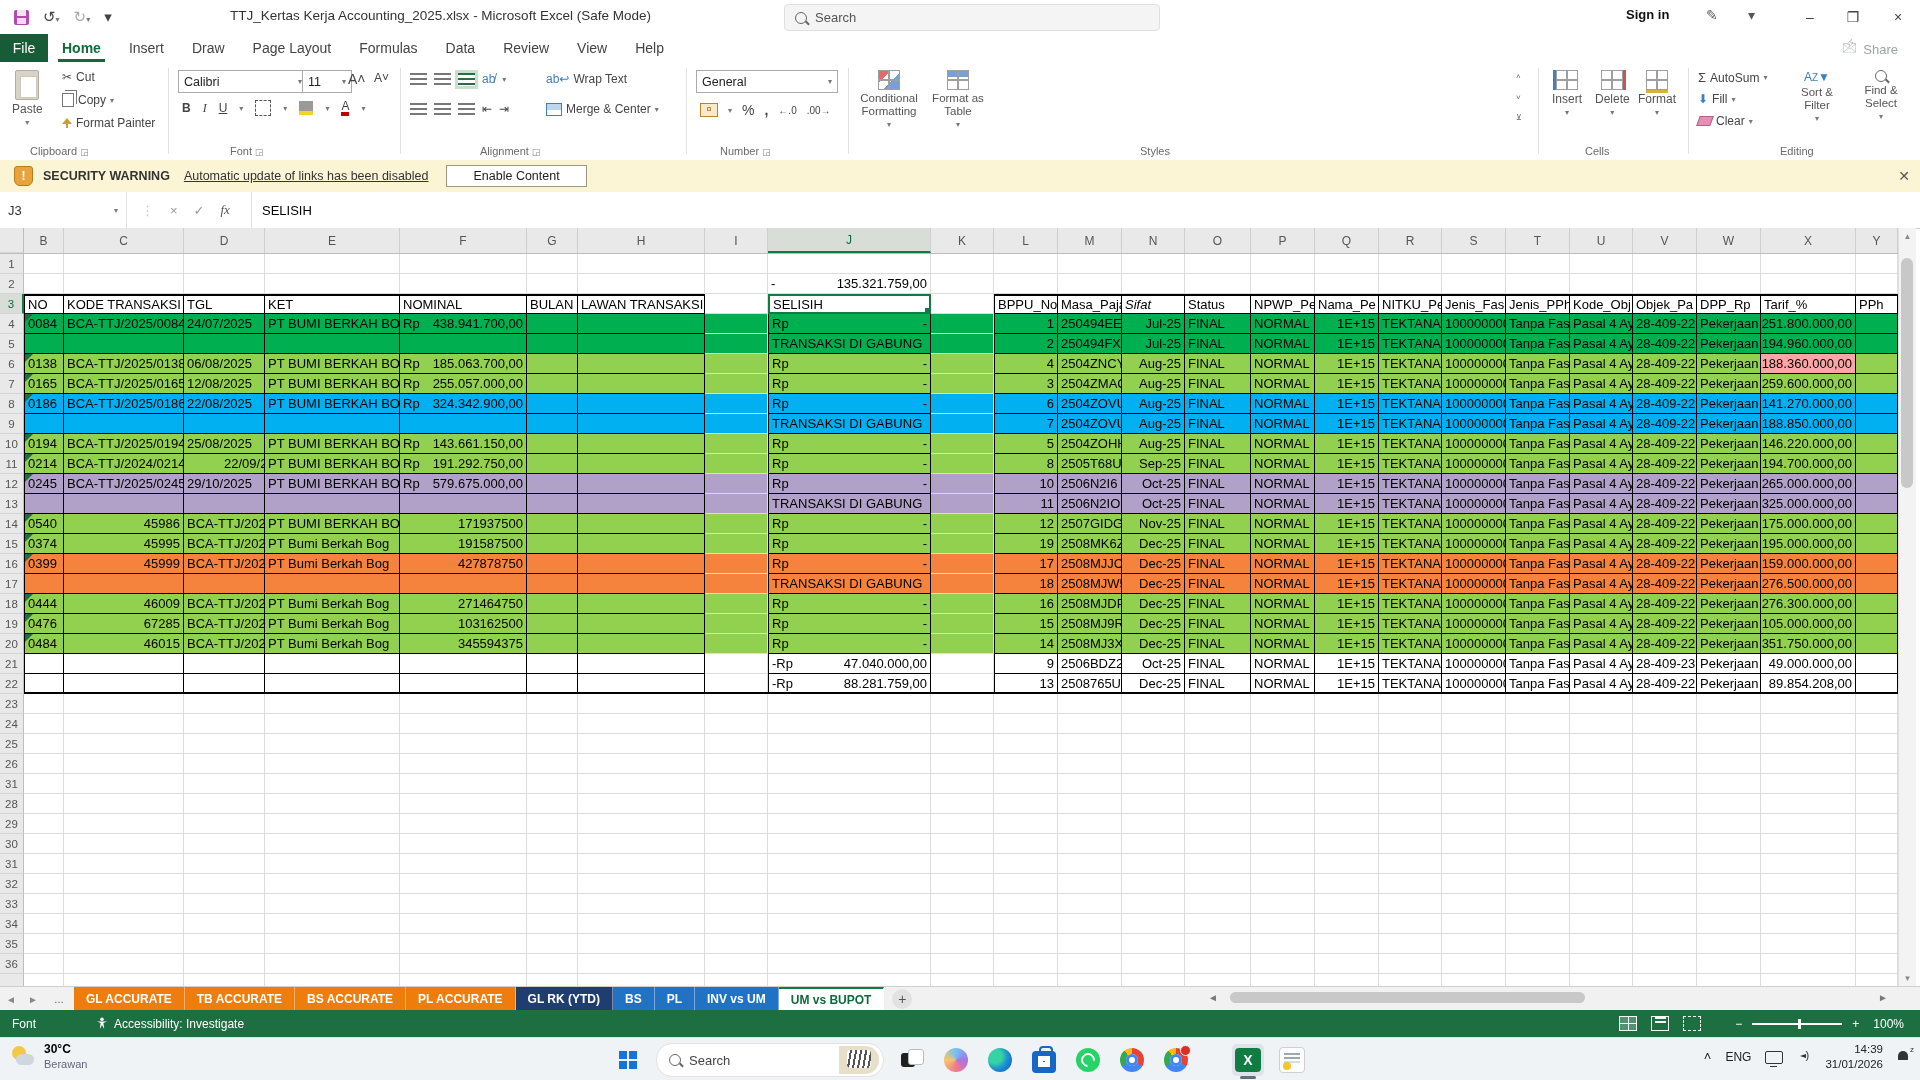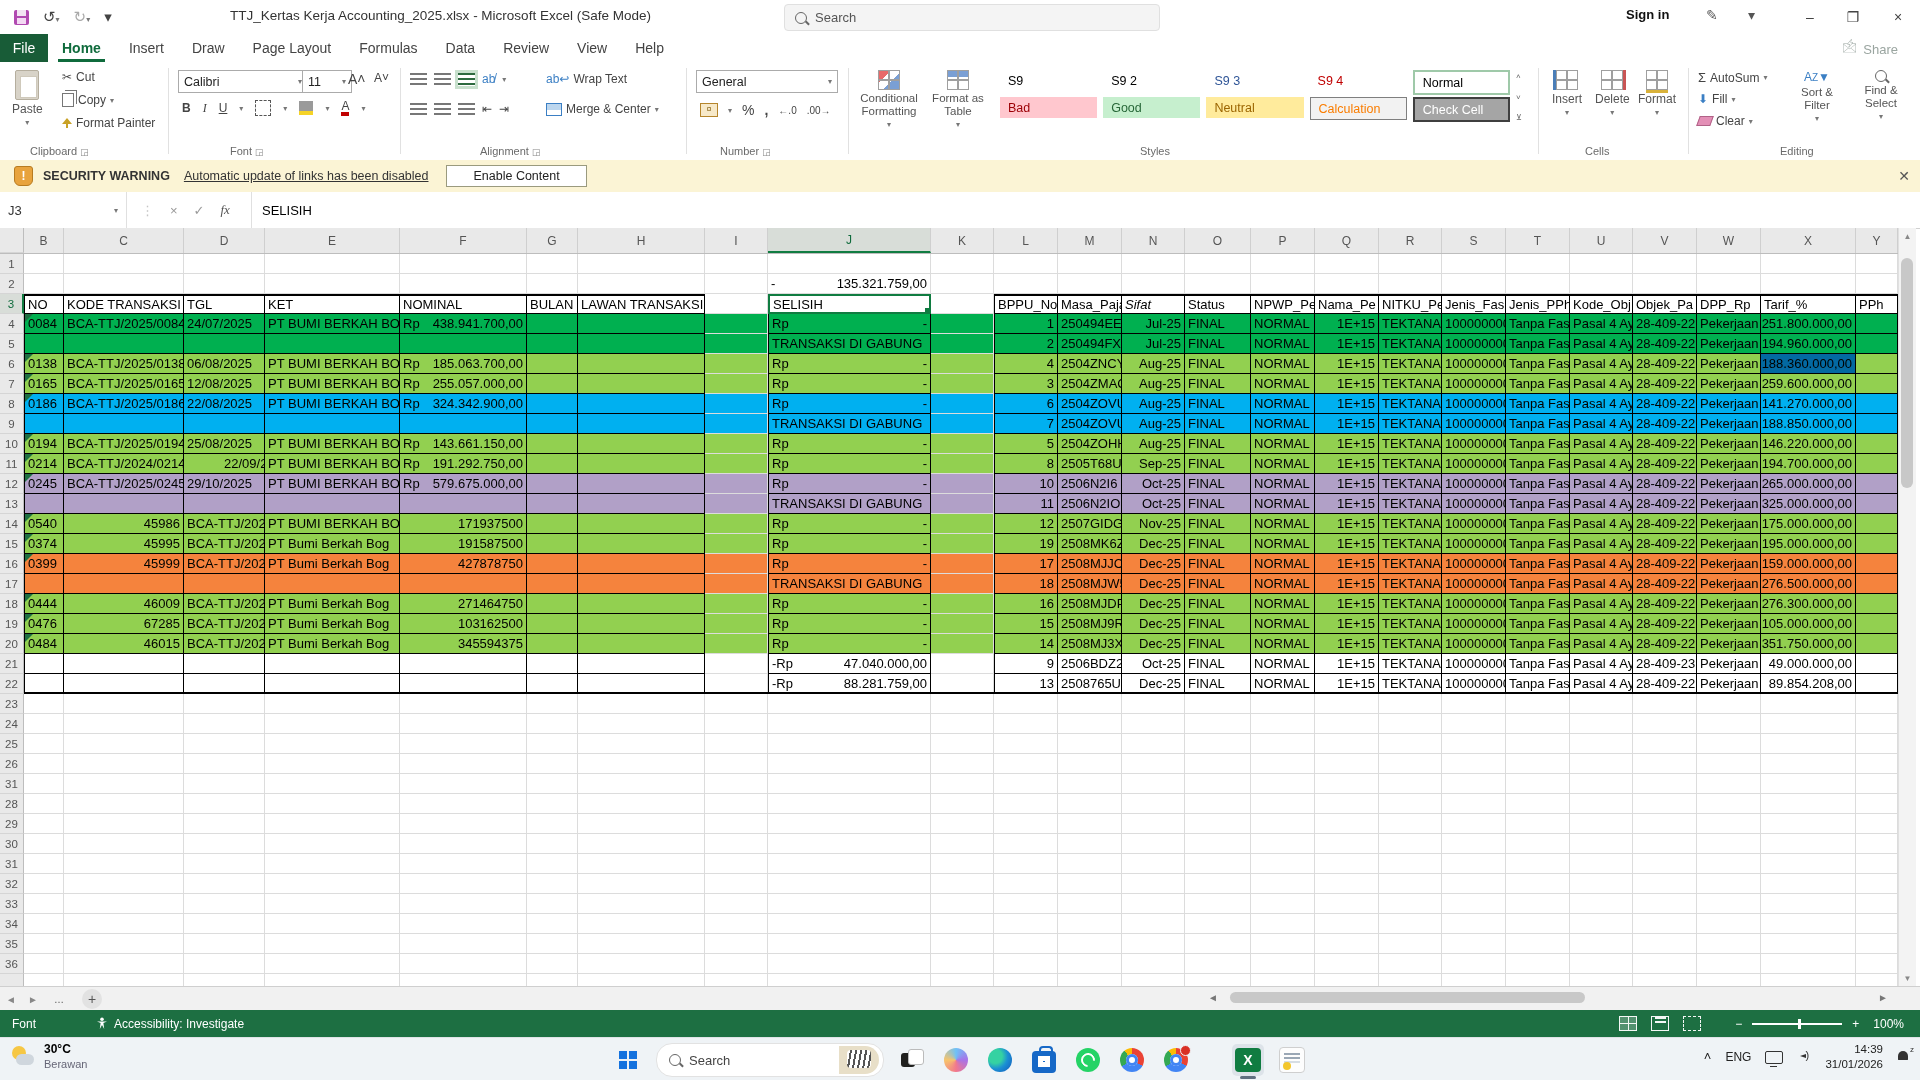--- a/index.html
+++ b/index.html
@@ -290,32 +290,20 @@
   <div class="bigbtn" style="left:856px;top:8px;width:66px;font-size:11.5px">
     <span class="grid-ico cf-ico"></span>
     <span style="text-align:center;line-height:1.15">Conditional Formatting</span>
       <span class="ddown">▾</span>
     </div>
   <div class="bigbtn" style="left:928px;top:8px;width:60px;font-size:11.5px">
     <span class="grid-ico" style="background:linear-gradient(#7a9fd4 35%,#fff 35%)"></span>
     <span style="text-align:center;line-height:1.15">Format as Table</span>
       <span class="ddown">▾</span>
     </div>
-  <div id="style-gallery" style="position:absolute;left:1000px;top:8px;width:510px;height:54px;display:grid;grid-template-columns:repeat(5,1fr);grid-template-rows:24px 24px;gap:3px 6px">
-      <div class="stylecell" style="color: rgb(0, 0, 0);">S9</div>
-      <div class="stylecell" style="color: rgb(0, 0, 0);">S9 2</div>
-      <div class="stylecell" style="color: rgb(47, 85, 151);">S9 3</div>
-      <div class="stylecell" style="color: rgb(192, 0, 0);">S9 4</div>
-      <div class="stylecell" style="color: rgb(0, 0, 0); border: 2px solid rgb(159, 201, 169); background: rgb(255, 255, 255);">Normal</div>
-      <div class="stylecell" style="background: rgb(255, 199, 206); color: rgb(156, 0, 6);">Bad</div>
-      <div class="stylecell" style="background: rgb(198, 239, 206); color: rgb(39, 103, 56);">Good</div>
-      <div class="stylecell" style="background: rgb(255, 235, 156); color: rgb(156, 101, 0);">Neutral</div>
-      <div class="stylecell" style="background: rgb(242, 242, 242); color: rgb(250, 125, 0); border: 1px solid rgb(127, 127, 127);">Calculation</div>
-      <div class="stylecell" style="background: rgb(165, 165, 165); color: rgb(255, 255, 255); border: 2px solid rgb(63, 63, 63);">Check Cell</div>
-    </div>
   <div class="galleryarrows" style="position:absolute;left:1516px;top:10px;height:50px">
       <span>˄</span>
       <span>˅</span>
       <span>⊻</span>
     </div>
   <div class="rgroup-label" style="left:1140px;width:90px"><span>Styles</span></div>
   <div class="rsep" style="left:1538px"></div>
 
   <div class="bigbtn" style="left:1552px;top:8px">
     <span class="grid-ico" style="box-shadow:-3px 0 0 #4a7eb8"></span>
@@ -581,21 +569,21 @@
         <div class="cell bd r" style="width: 63px; background: rgb(146, 208, 80);">Aug-25</div>
         <div class="cell bd" style="width: 66px; background: rgb(146, 208, 80);">FINAL</div>
         <div class="cell bd" style="width: 64px; background: rgb(146, 208, 80);">NORMAL</div>
         <div class="cell bd r" style="width: 64px; background: rgb(146, 208, 80);">1E+15</div>
         <div class="cell bd" style="width: 63px; background: rgb(146, 208, 80);">TEKTANA</div>
         <div class="cell bd" style="width: 64px; background: rgb(146, 208, 80);">100000000</div>
         <div class="cell bd" style="width: 64px; background: rgb(146, 208, 80);">Tanpa Fas</div>
         <div class="cell bd" style="width: 63px; background: rgb(146, 208, 80);">Pasal 4 Ay</div>
         <div class="cell bd" style="width: 64px; background: rgb(146, 208, 80);">28-409-22</div>
         <div class="cell bd" style="width: 64px; background: rgb(146, 208, 80);">Pekerjaan</div>
-        <div class="cell bd r" style="width: 95px; background: #0369a1;">188.360.000,00</div>
+        <div class="cell bd r" style="width: 95px; background: #fca5a5;">188.360.000,00</div>
         <div class="cell bd" style="width: 42px; background: rgb(146, 208, 80);"></div>
       </div>
       <div class="grow">
         <div class="gutter">7</div>
         <div class="cell bd bl tri" style="width: 40px; background: rgb(146, 208, 80);">0165</div>
         <div class="cell bd" style="width: 120px; background: rgb(146, 208, 80);">BCA-TTJ/2025/0165</div>
         <div class="cell bd" style="width: 81px; background: rgb(146, 208, 80);">12/08/2025</div>
         <div class="cell bd" style="width: 135px; background: rgb(146, 208, 80);">PT BUMI BERKAH BOG</div>
         <div class="cell bd acct" style="width: 127px; background: rgb(146, 208, 80);">
           <span>Rp</span>
@@ -1488,20 +1476,31 @@
 <div class="abs" id="vscroll">
   <div class="varrow" style="top:0">▲</div>
   <div id="vthumb"></div>
   <div class="varrow" style="bottom:0">▼</div>
 </div>
 
 <div class="abs" id="tabbar">
   <div class="tnav">◄</div>
   <div class="tnav">►</div>
   <div class="tnav" style="width:30px;color:#555">…</div>
+  <div id="sheet-tabs" style="display:flex">
+      <div class="stab" style="background: rgb(238, 125, 12);">GL ACCURATE</div>
+      <div class="stab" style="background: rgb(238, 125, 12);">TB ACCURATE</div>
+      <div class="stab" style="background: rgb(238, 125, 12);">BS ACCURATE</div>
+      <div class="stab" style="background: rgb(238, 125, 12);">PL ACCURATE</div>
+      <div class="stab" style="background: rgb(31, 61, 110);">GL RK (YTD)</div>
+      <div class="stab" style="background: rgb(34, 114, 195);">BS</div>
+      <div class="stab" style="background: rgb(34, 114, 195);">PL</div>
+      <div class="stab" style="background: rgb(34, 114, 195);">INV vs UM</div>
+      <div class="stab active">UM vs BUPOT</div>
+    </div>
   <div id="addsheet">+</div>
   <div id="hscroll">
     <span class="harrow" style="left:8px">◄</span>
     <div id="hthumb"></div>
     <span class="harrow" style="right:2px">►</span>
   </div>
 </div>
 
 <div class="abs" id="statusbar">
   <span style="margin-left:12px">Font</span>

